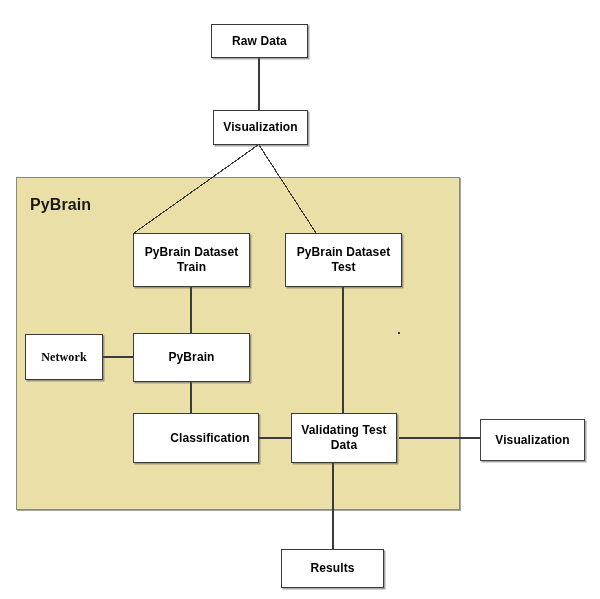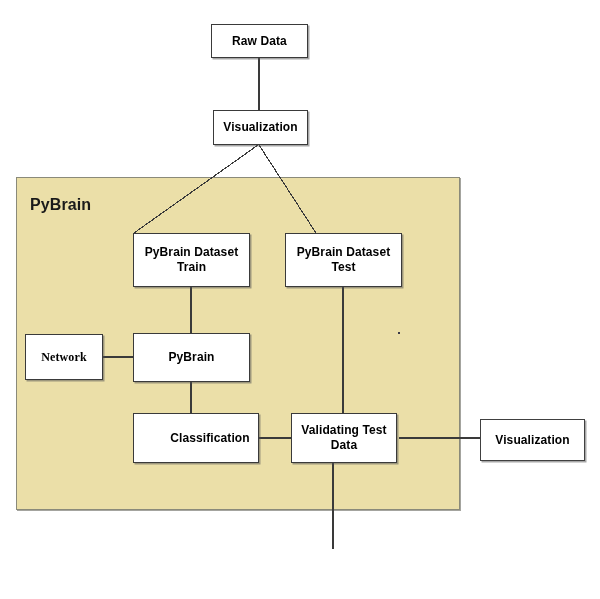--- a/index.html
+++ b/index.html
@@ -154,14 +154,17 @@
 
   <div class="node" style="left:291px; top:413px; width:106px; height:50px;">
     <span class="node-label">Validating Test
 Data</span>
   </div>
 
   <div class="node soft-border" style="left:480px; top:419px; width:105px; height:42px;">
     <span class="node-label">Visualization</span>
   </div>
 
+  <div class="node" style="left:281px; top:549px; width:103px; height:39px;">
+    <span class="node-label">Results</span>
+  </div>
 
 </div>
 
 </body></html>

